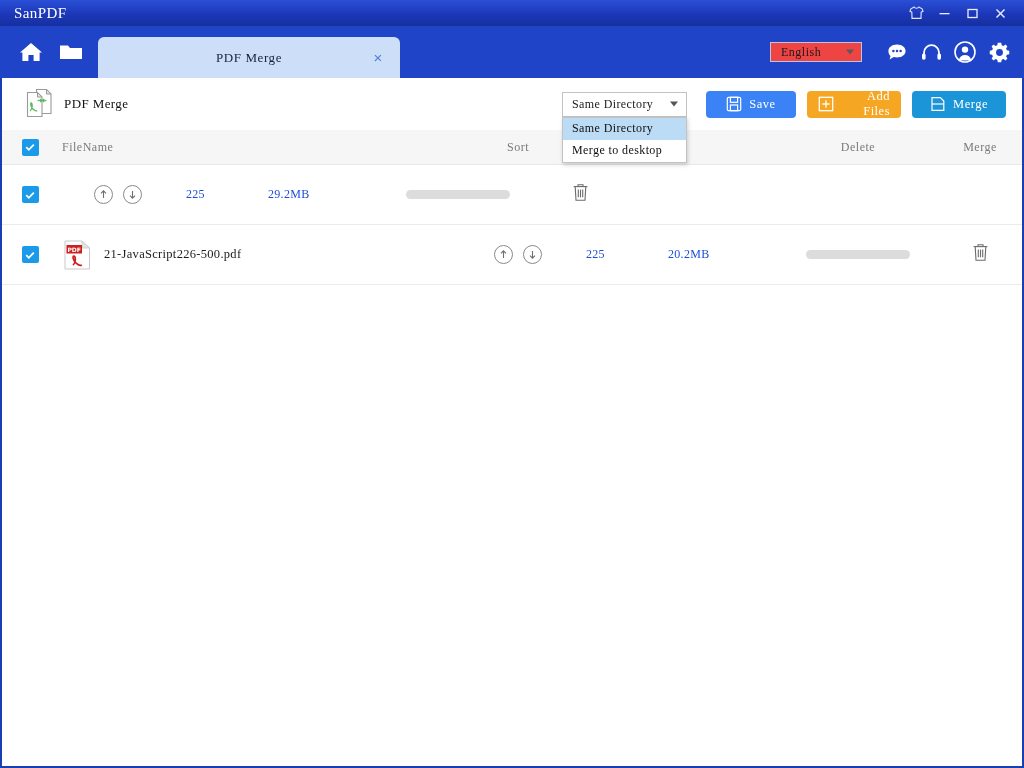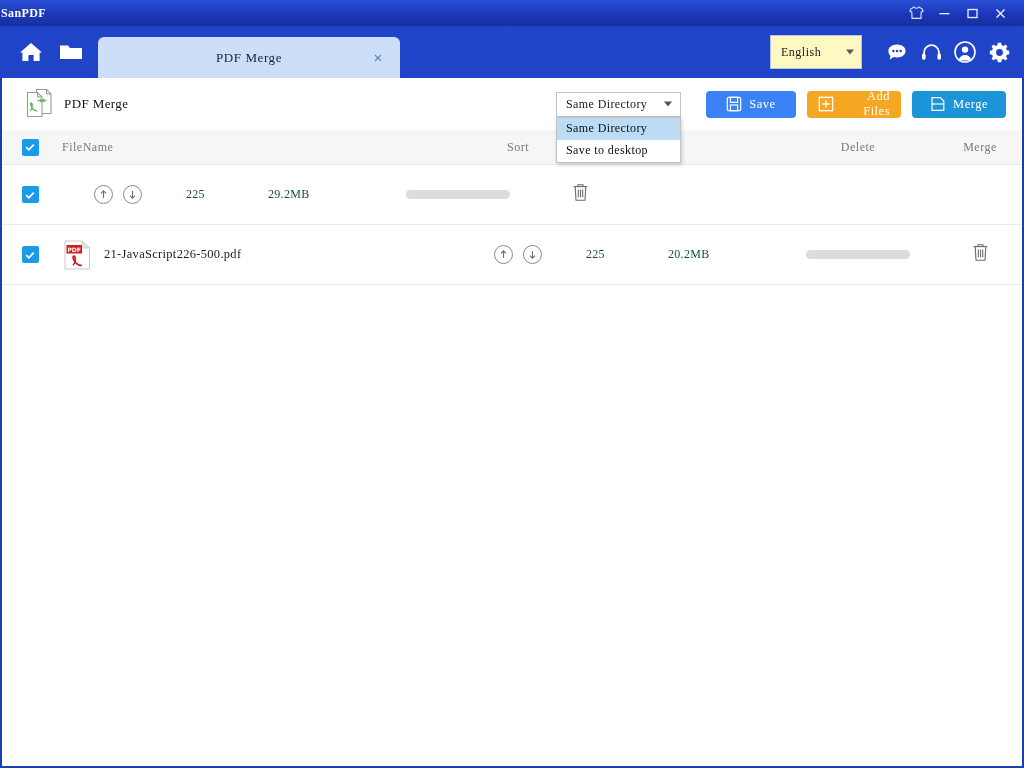--- a/index.html
+++ b/index.html
@@ -18,24 +18,23 @@
     border-bottom: 2px solid #1a3fb5;
   }
 
   
   .titlebar {
     position: absolute; top: 0; left: -2px; width: 1024px; height: 26px;
     background: linear-gradient(180deg, #2a4fd6 0%, #1c37b8 55%, #16309f 100%);
     display: flex; align-items: center;
   }
   .app-title {
-    color: #ffffff; font-size: 12px; letter-spacing: .4px;
-    margin-left: 1px;
+    color: #ffffff; font-size: 15px; letter-spacing: .4px;
+    margin-left: 14px;
     font-family: "Liberation Serif", serif;
-    font-weight: bold;
   }
   .win-ctrls {
     margin-left: auto; display: flex; align-items: center; height: 26px;
   }
   .win-btn {
     width: 28px; height: 26px; display: flex; align-items: center; justify-content: center;
     color: #e9eefc;
   }
   .win-btn svg { display: block; }
   .win-btn:last-child { margin-right: 10px; }
@@ -66,21 +65,21 @@
   .tab-close {
     position: absolute; right: 14px; top: 50%; transform: translateY(-50%);
     color: #4a7fd0; font-size: 15px; line-height: 1;
     width: 16px; height: 16px; display: flex; align-items: center; justify-content: center;
   }
 
   .nav-right {
     margin-left: auto; display: flex; align-items: center; height: 52px; padding-right: 10px;
   }
   .lang-select {
-    width: 92px; height: 34px; background: #fef9c3; border: 1px solid #b9c6df;
+    width: 92px; height: 20px; background: #ef4444; border: 1px solid #b9c6df;
     display: flex; align-items: center; position: relative; margin-right: 16px;
   }
   .lang-label {
     font-family: "Liberation Serif", serif; font-size: 12px; color: #1a1a1a;
     padding-left: 10px; letter-spacing: .5px;
   }
   .lang-arrow {
     position: absolute; right: 7px; top: 50%; transform: translateY(-50%);
     width: 0; height: 0; border-left: 4px solid transparent; border-right: 4px solid transparent;
     border-top: 5px solid #5a5a5a;
@@ -96,21 +95,21 @@
     background: #ffffff; display: flex; align-items: center;
   }
   .tool-title-wrap { display: flex; align-items: center; padding-left: 22px; }
   .tool-title {
     font-family: "Liberation Serif", serif;
     font-size: 13px; color: #111111; margin-left: 10px; letter-spacing: .4px;
   }
 
   .tool-right { margin-left: auto; display: flex; align-items: center; padding-right: 16px; }
 
-  .dd-wrap { position: relative; margin-right: 14px; text-align: right; }
+  .dd-wrap { position: relative; margin-right: 8px; text-align: right; }
   .dd-box {
     width: 125px; height: 25px; background: #ffffff; border: 1px solid #c3c3c3;
     display: flex; align-items: center; position: relative;
   }
   .dd-text {
     font-family: "Liberation Serif", serif; font-size: 12px; color: #1a1a1a;
     padding-left: 9px; letter-spacing: .4px;
   }
   .dd-arrow {
     position: absolute; right: 8px; top: 50%; transform: translateY(-50%);
@@ -176,21 +175,21 @@
     margin-left: 13px; letter-spacing: .3px;
   }
   .pdf-icon { width: 27px; height: 30px; position: relative; margin-left: 6px; }
 
   .sort-btn {
     width: 19px; height: 19px; border: 1px solid #8a8a8a; border-radius: 50%;
     display: flex; align-items: center; justify-content: center; margin: 0 5px;
     color: #6e6e6e;
   }
   .cell-txt {
-    font-family: "Liberation Serif", serif; font-size: 12px; color: #14532d; letter-spacing: .3px;
+    font-family: "Liberation Serif", serif; font-size: 12px; color: #1d4ed8; letter-spacing: .3px;
   }
   .bar {
     width: 104px; height: 9px; border-radius: 5px; background: #dcdcdc;
   }
   .trash { color: #6b6b6b; }
 </style>
 </head>
 <body>
 
 <div id="app">
@@ -296,21 +295,21 @@
     </div>
 
     <div class="tool-right">
       <div class="dd-wrap">
         <div class="dd-box">
           <span class="dd-text">Same Directory</span>
           <span class="dd-arrow"></span>
         </div>
         <div class="dd-menu">
           <div class="dd-item sel">Same Directory</div>
-          <div class="dd-item">Save to desktop</div>
+          <div class="dd-item">Merge to desktop</div>
         </div>
       </div>
 
       <div class="btn btn-save">
         <span class="glyph">
           <svg width="16" height="16" viewBox="0 0 16 16" fill="none" stroke="#ffffff" stroke-width="1.2">
             <rect x="1.3" y="1.3" width="13.4" height="13.4" rx="1.4"></rect>
             <rect x="4.4" y="1.3" width="7.2" height="5"></rect>
             <rect x="4.4" y="9" width="7.2" height="5.7"></rect>
           </svg>

